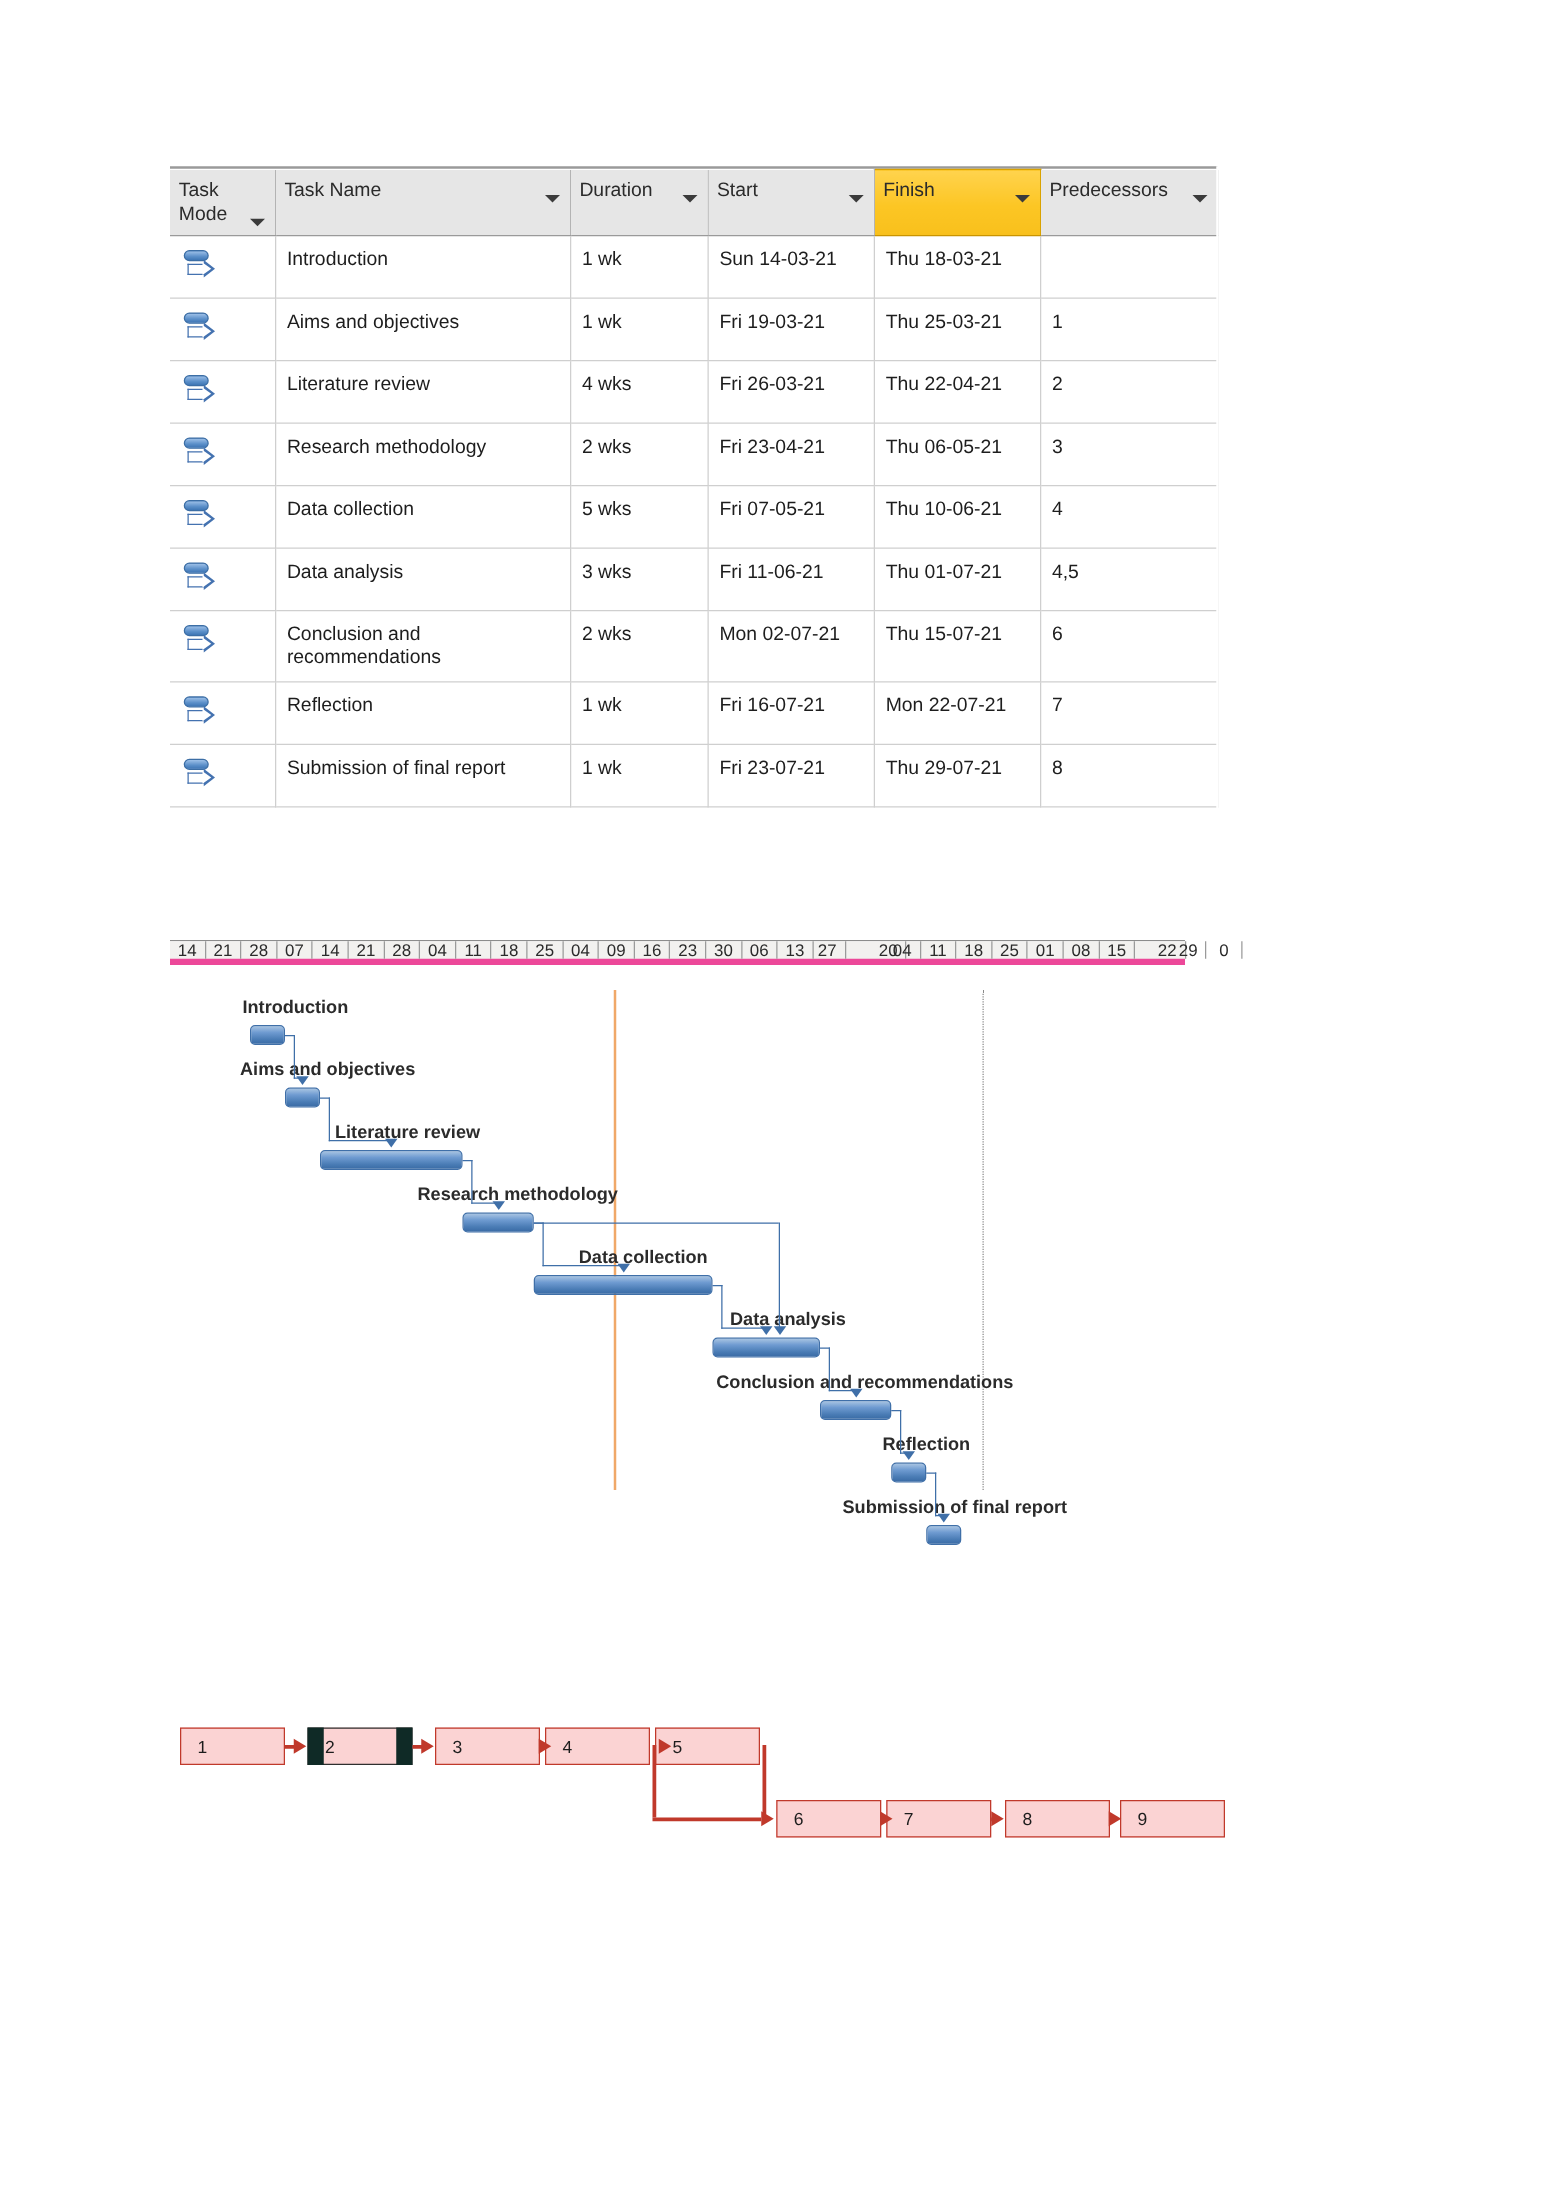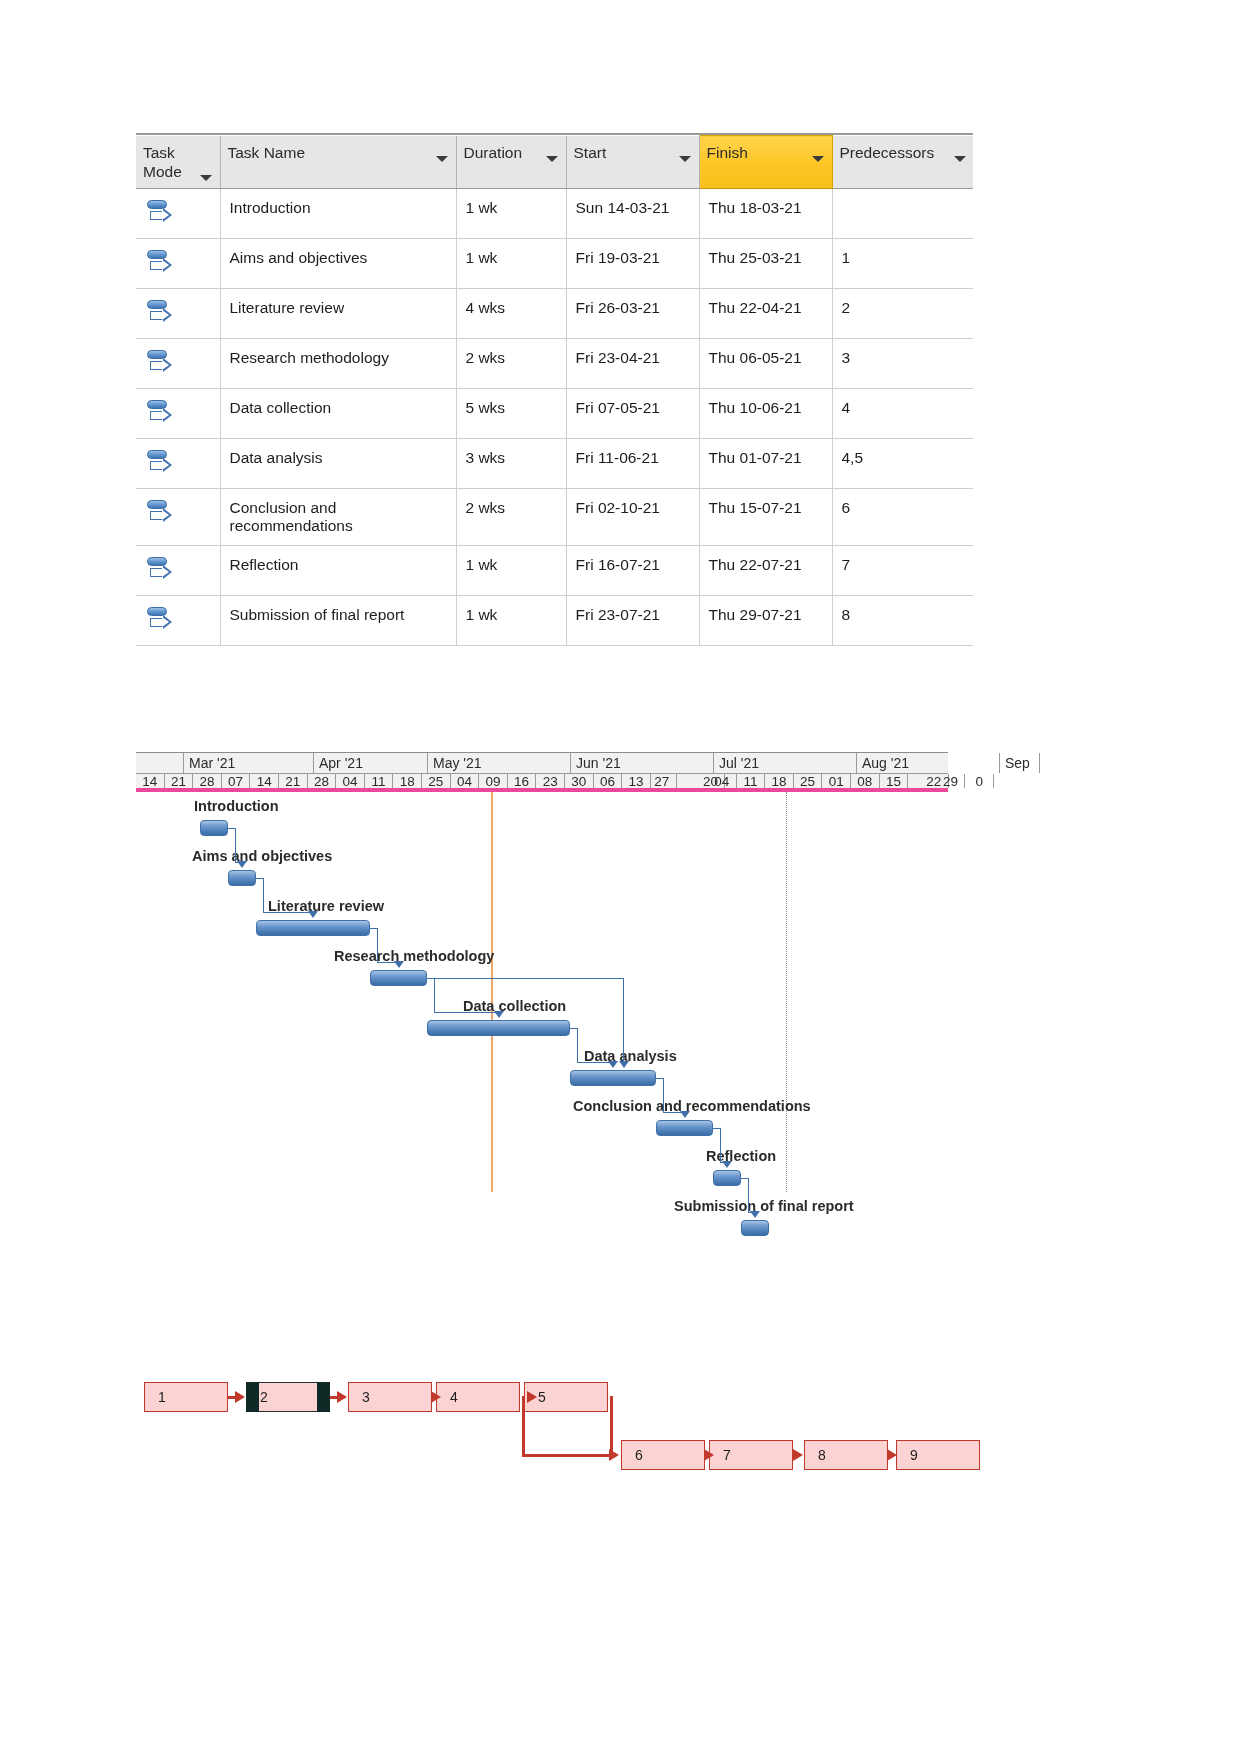--- a/index.html
+++ b/index.html
@@ -306,35 +306,35 @@
           </tr>
           <tr>
             <td class="c-mode">
               <div class="mode-icon">
                 <div class="bar"></div>
                 <div class="arrow"></div>
               </div>
             </td>
             <td class="c-name"><span>Conclusion and recommendations</span></td>
             <td class="c-dur"><span>2 wks</span></td>
-            <td class="c-start"><span>Fri 02-10-21</span></td>
+            <td class="c-start"><span>Mon 02-07-21</span></td>
             <td class="c-finish"><span>Thu 15-07-21</span></td>
             <td class="c-pred"><span>6</span></td>
           </tr>
           <tr>
             <td class="c-mode">
               <div class="mode-icon">
                 <div class="bar"></div>
                 <div class="arrow"></div>
               </div>
             </td>
             <td class="c-name"><span>Reflection</span></td>
             <td class="c-dur"><span>1 wk</span></td>
             <td class="c-start"><span>Fri 16-07-21</span></td>
-            <td class="c-finish"><span>Thu 22-07-21</span></td>
+            <td class="c-finish"><span>Mon 22-07-21</span></td>
             <td class="c-pred"><span>7</span></td>
           </tr>
           <tr>
             <td class="c-mode">
               <div class="mode-icon">
                 <div class="bar"></div>
                 <div class="arrow"></div>
               </div>
             </td>
             <td class="c-name"><span>Submission of final report</span></td>
@@ -343,30 +343,20 @@
             <td class="c-finish"><span>Thu 29-07-21</span></td>
             <td class="c-pred"><span>8</span></td>
           </tr>
         </tbody>
     </table>
   </div>
   <div class="grid-cut"></div>
 
   <div class="gantt">
     <div class="gantt-head">
-      <div class="gantt-months" id="gantt-months">
-          <div class="m-cell" style="left: 0px; width: 48px;"></div>
-          <div class="m-cell" style="left: 48px; width: 130px;">Mar '21</div>
-          <div class="m-cell" style="left: 178px; width: 114px;">Apr '21</div>
-          <div class="m-cell" style="left: 292px; width: 143px;">May '21</div>
-          <div class="m-cell" style="left: 435px; width: 143px;">Jun '21</div>
-          <div class="m-cell" style="left: 578px; width: 143px;">Jul '21</div>
-          <div class="m-cell" style="left: 721px; width: 143px;">Aug '21</div>
-          <div class="m-cell" style="left: 864px; width: 40px;">Sep</div>
-        </div>
       <div class="gantt-weeks" id="gantt-weeks">
           <div class="w-cell" style="left: 0px; width: 28.6px;">14</div>
           <div class="w-cell" style="left: 28.6px; width: 28.6px;">21</div>
           <div class="w-cell" style="left: 57.2px; width: 28.6px;">28</div>
           <div class="w-cell" style="left: 85.8px; width: 28.6px;">07</div>
           <div class="w-cell" style="left: 114.4px; width: 28.6px;">14</div>
           <div class="w-cell" style="left: 143px; width: 28.6px;">21</div>
           <div class="w-cell" style="left: 171.6px; width: 28.6px;">28</div>
           <div class="w-cell" style="left: 200.2px; width: 28.6px;">04</div>
           <div class="w-cell" style="left: 228.8px; width: 28.6px;">11</div>

